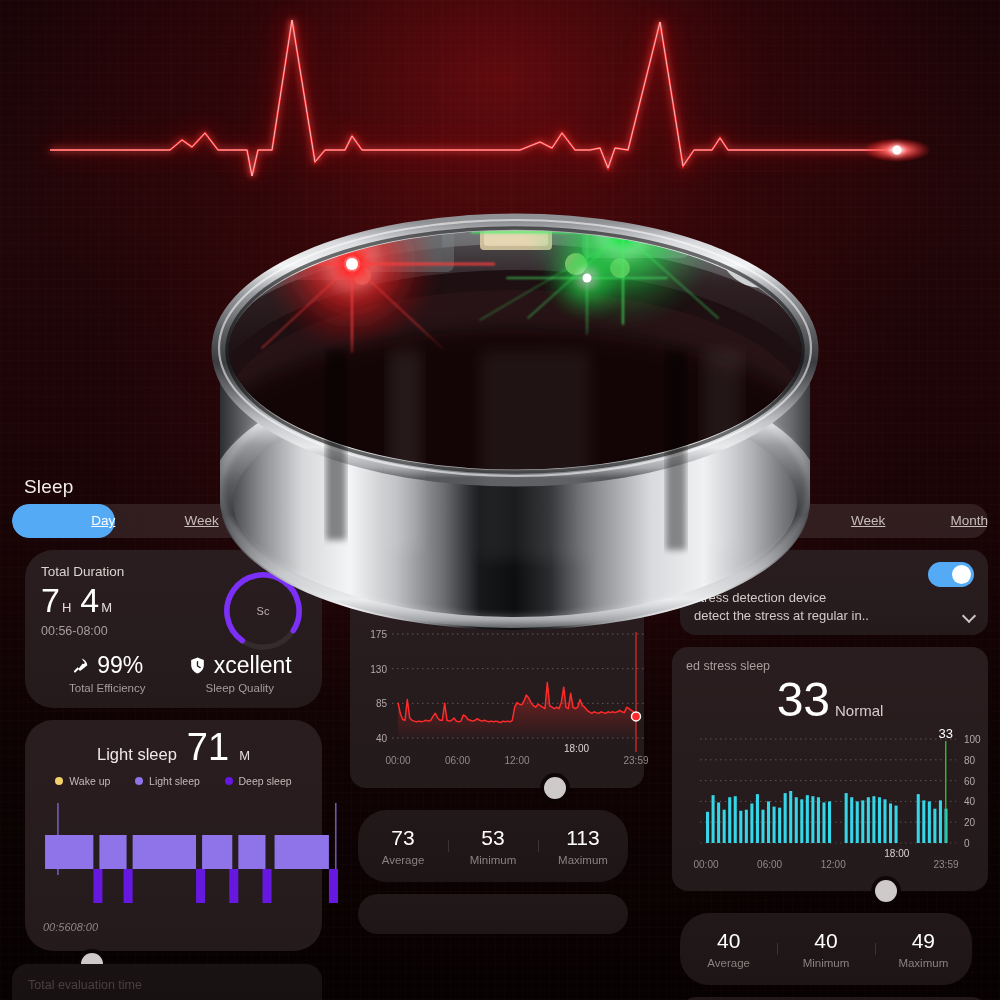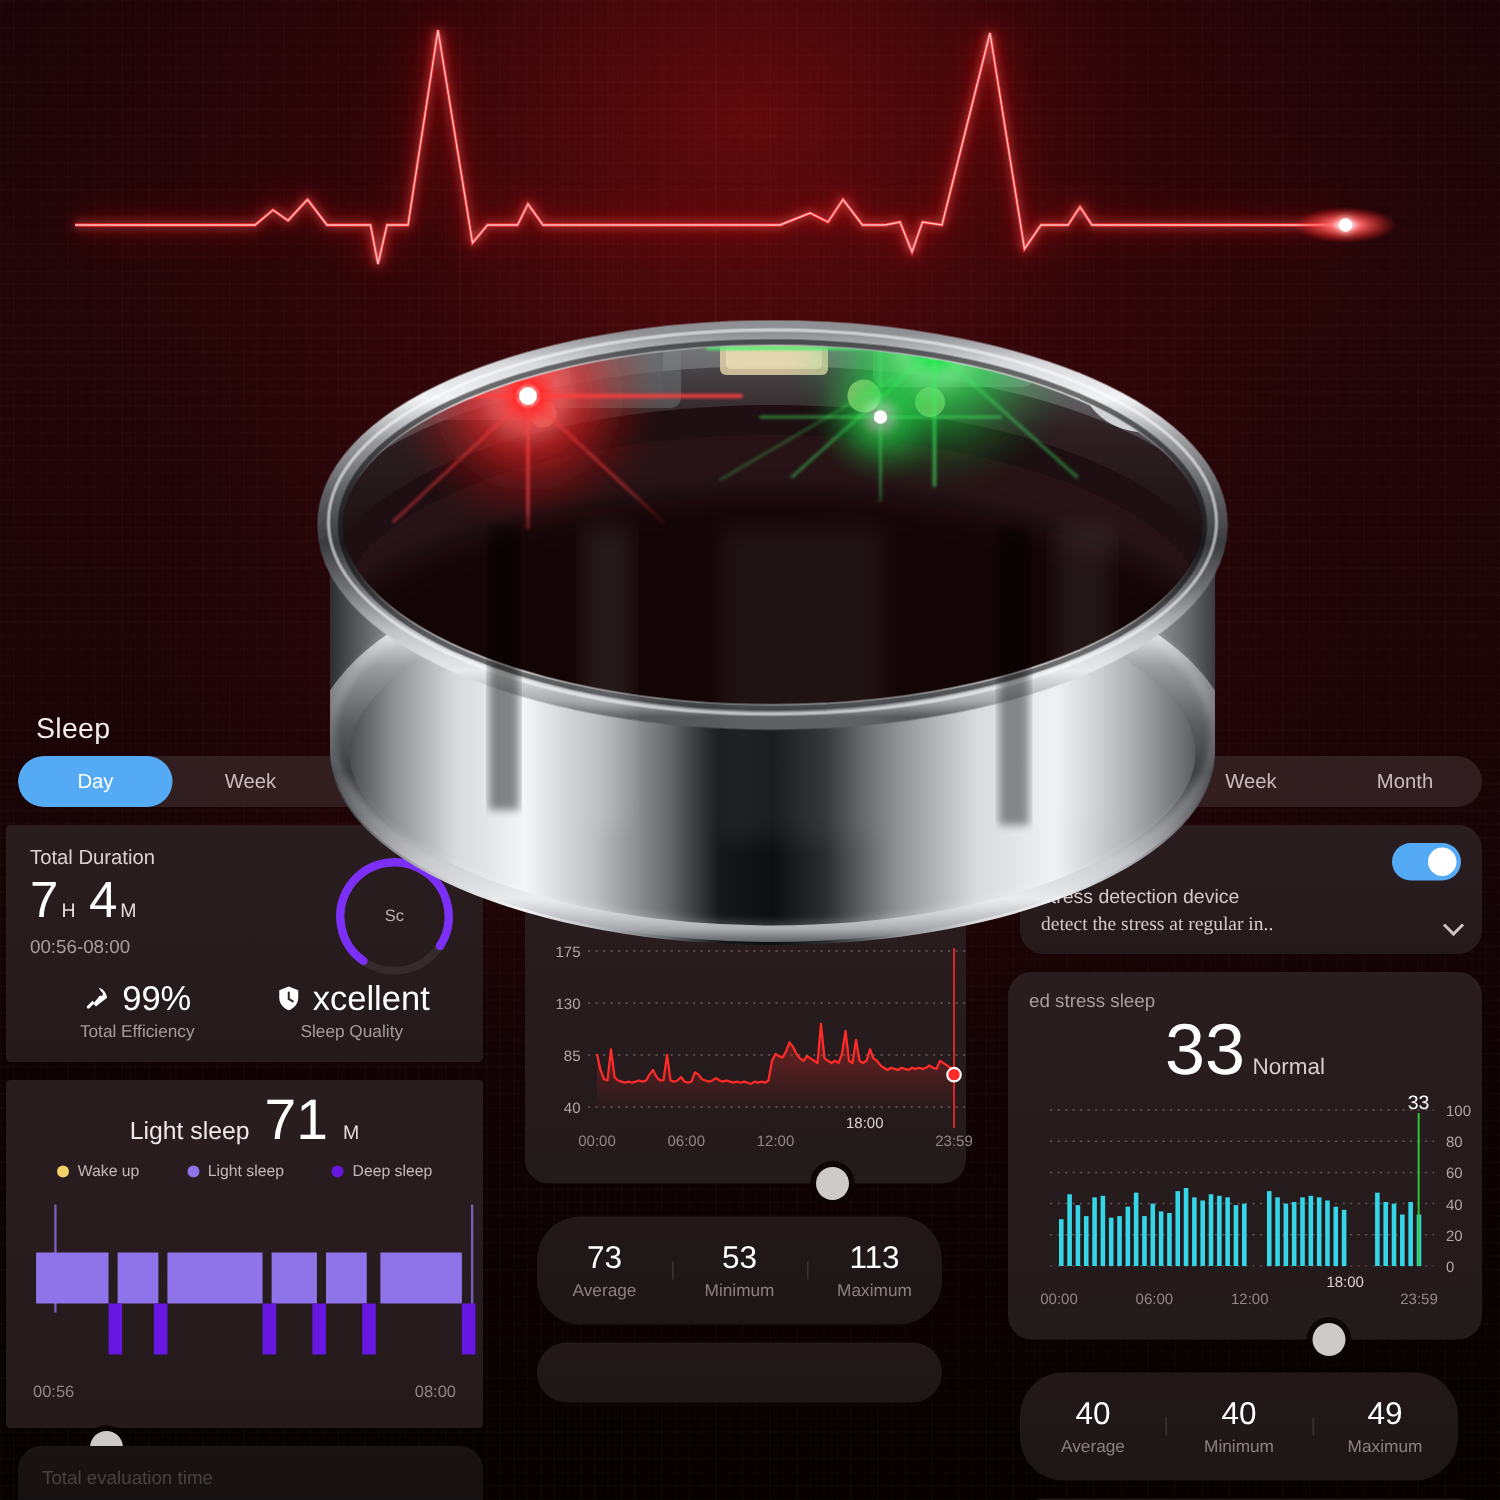--- a/index.html
+++ b/index.html
@@ -73,37 +73,38 @@
   .segctl {
     margin:0 12px;
     height:34px;
     background:rgba(58,40,42,0.72);
     border-radius:17px;
     display:flex;
     align-items:center;
     overflow:hidden;
   }
   .seg {
-    flex:1; text-align:center;
+    flex:1; text-align:right;
     font-size:13.5px;
     color:#c9bcbd;
     height:34px; line-height:34px;
     cursor:pointer;
+    text-decoration:underline;
   }
   .seg.active {
     background:#55aaf5;
     color:#fff;
     border-radius:17px;
     height:34px;
   }
 
   .card {
-    margin:12px 12px 0 4px;
+    margin:12px 12px 0 25px;
     background:linear-gradient(180deg,#2a1d1f 0%, #241a1c 100%);
-    border-radius:3px;
+    border-radius:28px;
     position:relative;
   }
 
   
   #sleep-card { padding:14px 16px 14px 16px; }
   .lbl-total { font-size:13.5px; color:#ddd3d3; }
   .duration { margin-top:4px; display:flex; align-items:baseline; }
   .dnum { font-size:34px; font-weight:400; color:#fff; line-height:1; }
   .dunit { font-size:13px; color:#e6dddd; margin:0 9px 0 2px; }
   .range { margin-top:7px; font-size:12.5px; color:#a99c9d; }
@@ -119,21 +120,21 @@
 
   
   #sleep-stage-card { padding:8px 14px 18px 14px; }
   .stage-head { text-align:center; display:flex; align-items:baseline; justify-content:center; gap:10px; }
   .stage-name { font-size:16.5px; color:#efe8e8; }
   .stage-num { font-size:38px; color:#fff; line-height:1; }
   .stage-unit { font-size:13px; color:#e4dbdb; }
   .legend { display:flex; justify-content:space-around; margin-top:9px; padding:0 4px; }
   .lg { display:flex; align-items:center; gap:6px; font-size:10.5px; color:#c4b8b9; }
   .dot { width:8px; height:8px; border-radius:50%; display:inline-block; }
-  .sleep-axis { display:flex; justify-content:space-between; font-size:11px; color:#8f8485; padding:0 4px; margin-top:4px; }
+  .sleep-axis { display:flex; justify-content:flex-start; font-size:11px; color:#8f8485; padding:0 4px; margin-top:4px;font-style:italic; }
 
   .scrub {
     position:absolute; width:22px; height:22px; border-radius:50%;
     background:#cfcaca; box-shadow:0 0 0 4px rgba(10,4,5,0.85);
   }
 
   
   #hr-big { text-align:center; margin-top:26px; }
   #hr-big .v { font-size:50px; color:#fff; line-height:1; }
   #hr-big .u { font-size:15px; color:#b8acad; margin-left:4px; }
@@ -153,21 +154,21 @@
     background:rgba(255,255,255,0.12);
   }
   .stat-v { font-size:21px; color:#fff; }
   .stat-c { font-size:11.5px; color:#8c8081; margin-top:4px; }
 
   
   .toggle-card { margin:12px 12px 0 12px; background:linear-gradient(180deg,#2a1d1f 0%,#241a1c 100%); border-radius:16px; padding:14px 14px 12px 14px; position:relative; min-height:74px; }
   .switch { position:absolute; right:14px; top:12px; width:46px; height:25px; border-radius:13px; background:#55aaf5; }
   .switch:after { content:""; position:absolute; right:3px; top:3px; width:19px; height:19px; border-radius:50%; background:#fff; }
   .tg-l1 { font-size:13px; color:#d5caca; margin-top:26px; }
-  .tg-l2 { font-size:13px; color:#d5caca; margin-top:3px; padding-right:20px;font-family:Liberation Serif, serif; }
+  .tg-l2 { font-size:13px; color:#d5caca; margin-top:3px; padding-right:20px; }
   .chev { position:absolute; right:14px; bottom:14px; width:10px; height:10px; border-right:2px solid #cfc4c4; border-bottom:2px solid #cfc4c4; transform:rotate(45deg); }
 
   .stress-head { padding:12px 14px 0 14px; }
   .stress-sub { font-size:12.5px; color:#a99d9e; }
   .stress-big { text-align:center; margin-top:2px; display:flex; align-items:baseline; justify-content:center; gap:5px; }
   .stress-num { font-size:48px; color:#fff; line-height:1.05; }
   .stress-state { font-size:15px; color:#d8cecf; }
 
   .details-card {
     margin:12px 12px 0 12px;

